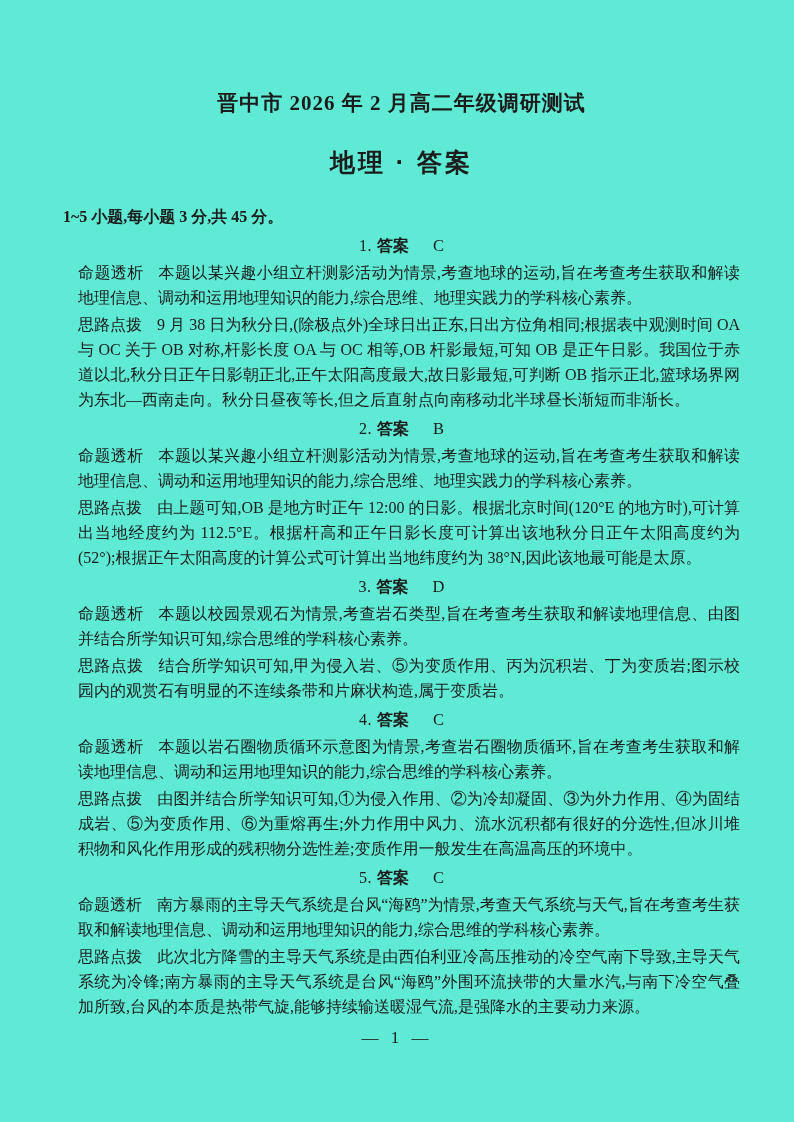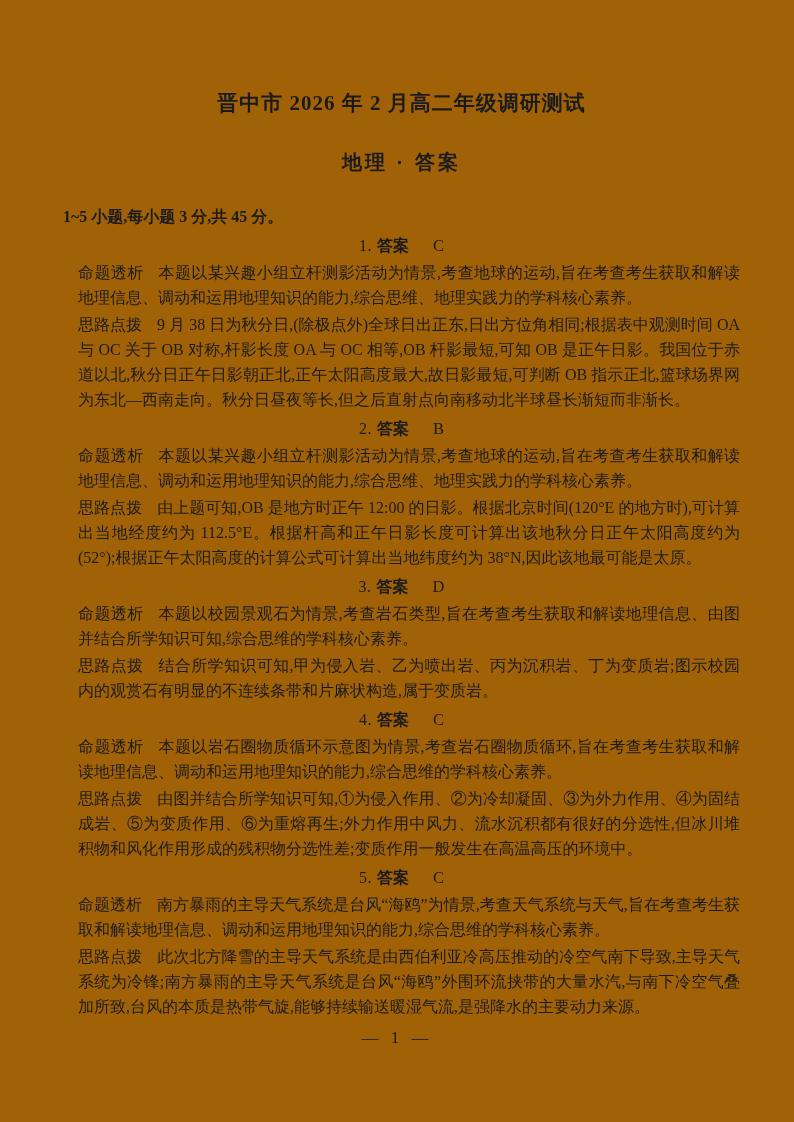--- a/index.html
+++ b/index.html
@@ -5,36 +5,36 @@
   * { margin: 0; padding: 0; box-sizing: border-box; }
   html, body { background: #e8e8e8; }
   body {
     width: 794px; height: 1122px;
     font-family: "Liberation Serif", serif;
     color: #1b1b1b;
   }
   .page {
     position: relative;
     width: 794px; height: 1122px;
-    background: #a16207;
+    background: #5eead4;
     padding: 88px 54px 0 63px;
     overflow: hidden;
   }
   .title {
     text-align: center;
     font-size: 21px;
     font-weight: 700;
     line-height: 30px;
     margin-bottom: 28px;
     letter-spacing: 1px;
   }
   .subtitle {
     text-align: center;
     font-family: "Liberation Sans", sans-serif;
-    font-size: 20px;
+    font-size: 25px;
     font-weight: 700;
     line-height: 32px;
     margin-bottom: 26px;
     letter-spacing: 3px;
   }
   .body-text {
     font-size: 16px;
     line-height: 25px;
   }
   .intro {
@@ -98,21 +98,21 @@
     </div>
     <p class="para"><span class="plabel">命题透析</span><span class="ptext">本题以某兴趣小组立杆测影活动为情景,考查地球的运动,旨在考查考生获取和解读地理信息、调动和运用地理知识的能力,综合思维、地理实践力的学科核心素养。</span></p>
     <p class="para"><span class="plabel">思路点拨</span><span class="ptext">由上题可知,OB 是地方时正午 12:00 的日影。根据北京时间(120°E 的地方时),可计算出当地经度约为 112.5°E。根据杆高和正午日影长度可计算出该地秋分日正午太阳高度约为(52°);根据正午太阳高度的计算公式可计算出当地纬度约为 38°N,因此该地最可能是太原。</span></p>
   </section>
 
   <section class="question">
     <div class="answer-line">
       <span class="qnum">3.</span><span class="alabel">答案</span><span class="aletter">D</span>
     </div>
     <p class="para"><span class="plabel">命题透析</span><span class="ptext">本题以校园景观石为情景,考查岩石类型,旨在考查考生获取和解读地理信息、由图并结合所学知识可知,综合思维的学科核心素养。</span></p>
-    <p class="para"><span class="plabel">思路点拨</span><span class="ptext">结合所学知识可知,甲为侵入岩、乙为喷出岩、丙为沉积岩、丁为变质岩;图示校园内的观赏石有明显的不连续条带和片麻状构造,属于变质岩。</span></p>
+    <p class="para"><span class="plabel">思路点拨</span><span class="ptext">结合所学知识可知,甲为侵入岩、⑤为变质作用、丙为沉积岩、丁为变质岩;图示校园内的观赏石有明显的不连续条带和片麻状构造,属于变质岩。</span></p>
   </section>
 
   <section class="question">
     <div class="answer-line">
       <span class="qnum">4.</span><span class="alabel">答案</span><span class="aletter">C</span>
     </div>
     <p class="para"><span class="plabel">命题透析</span><span class="ptext">本题以岩石圈物质循环示意图为情景,考查岩石圈物质循环,旨在考查考生获取和解读地理信息、调动和运用地理知识的能力,综合思维的学科核心素养。</span></p>
     <p class="para"><span class="plabel">思路点拨</span><span class="ptext">由图并结合所学知识可知,①为侵入作用、②为冷却凝固、③为外力作用、④为固结成岩、⑤为变质作用、⑥为重熔再生;外力作用中风力、流水沉积都有很好的分选性,但冰川堆积物和风化作用形成的残积物分选性差;变质作用一般发生在高温高压的环境中。</span></p>
   </section>
 

